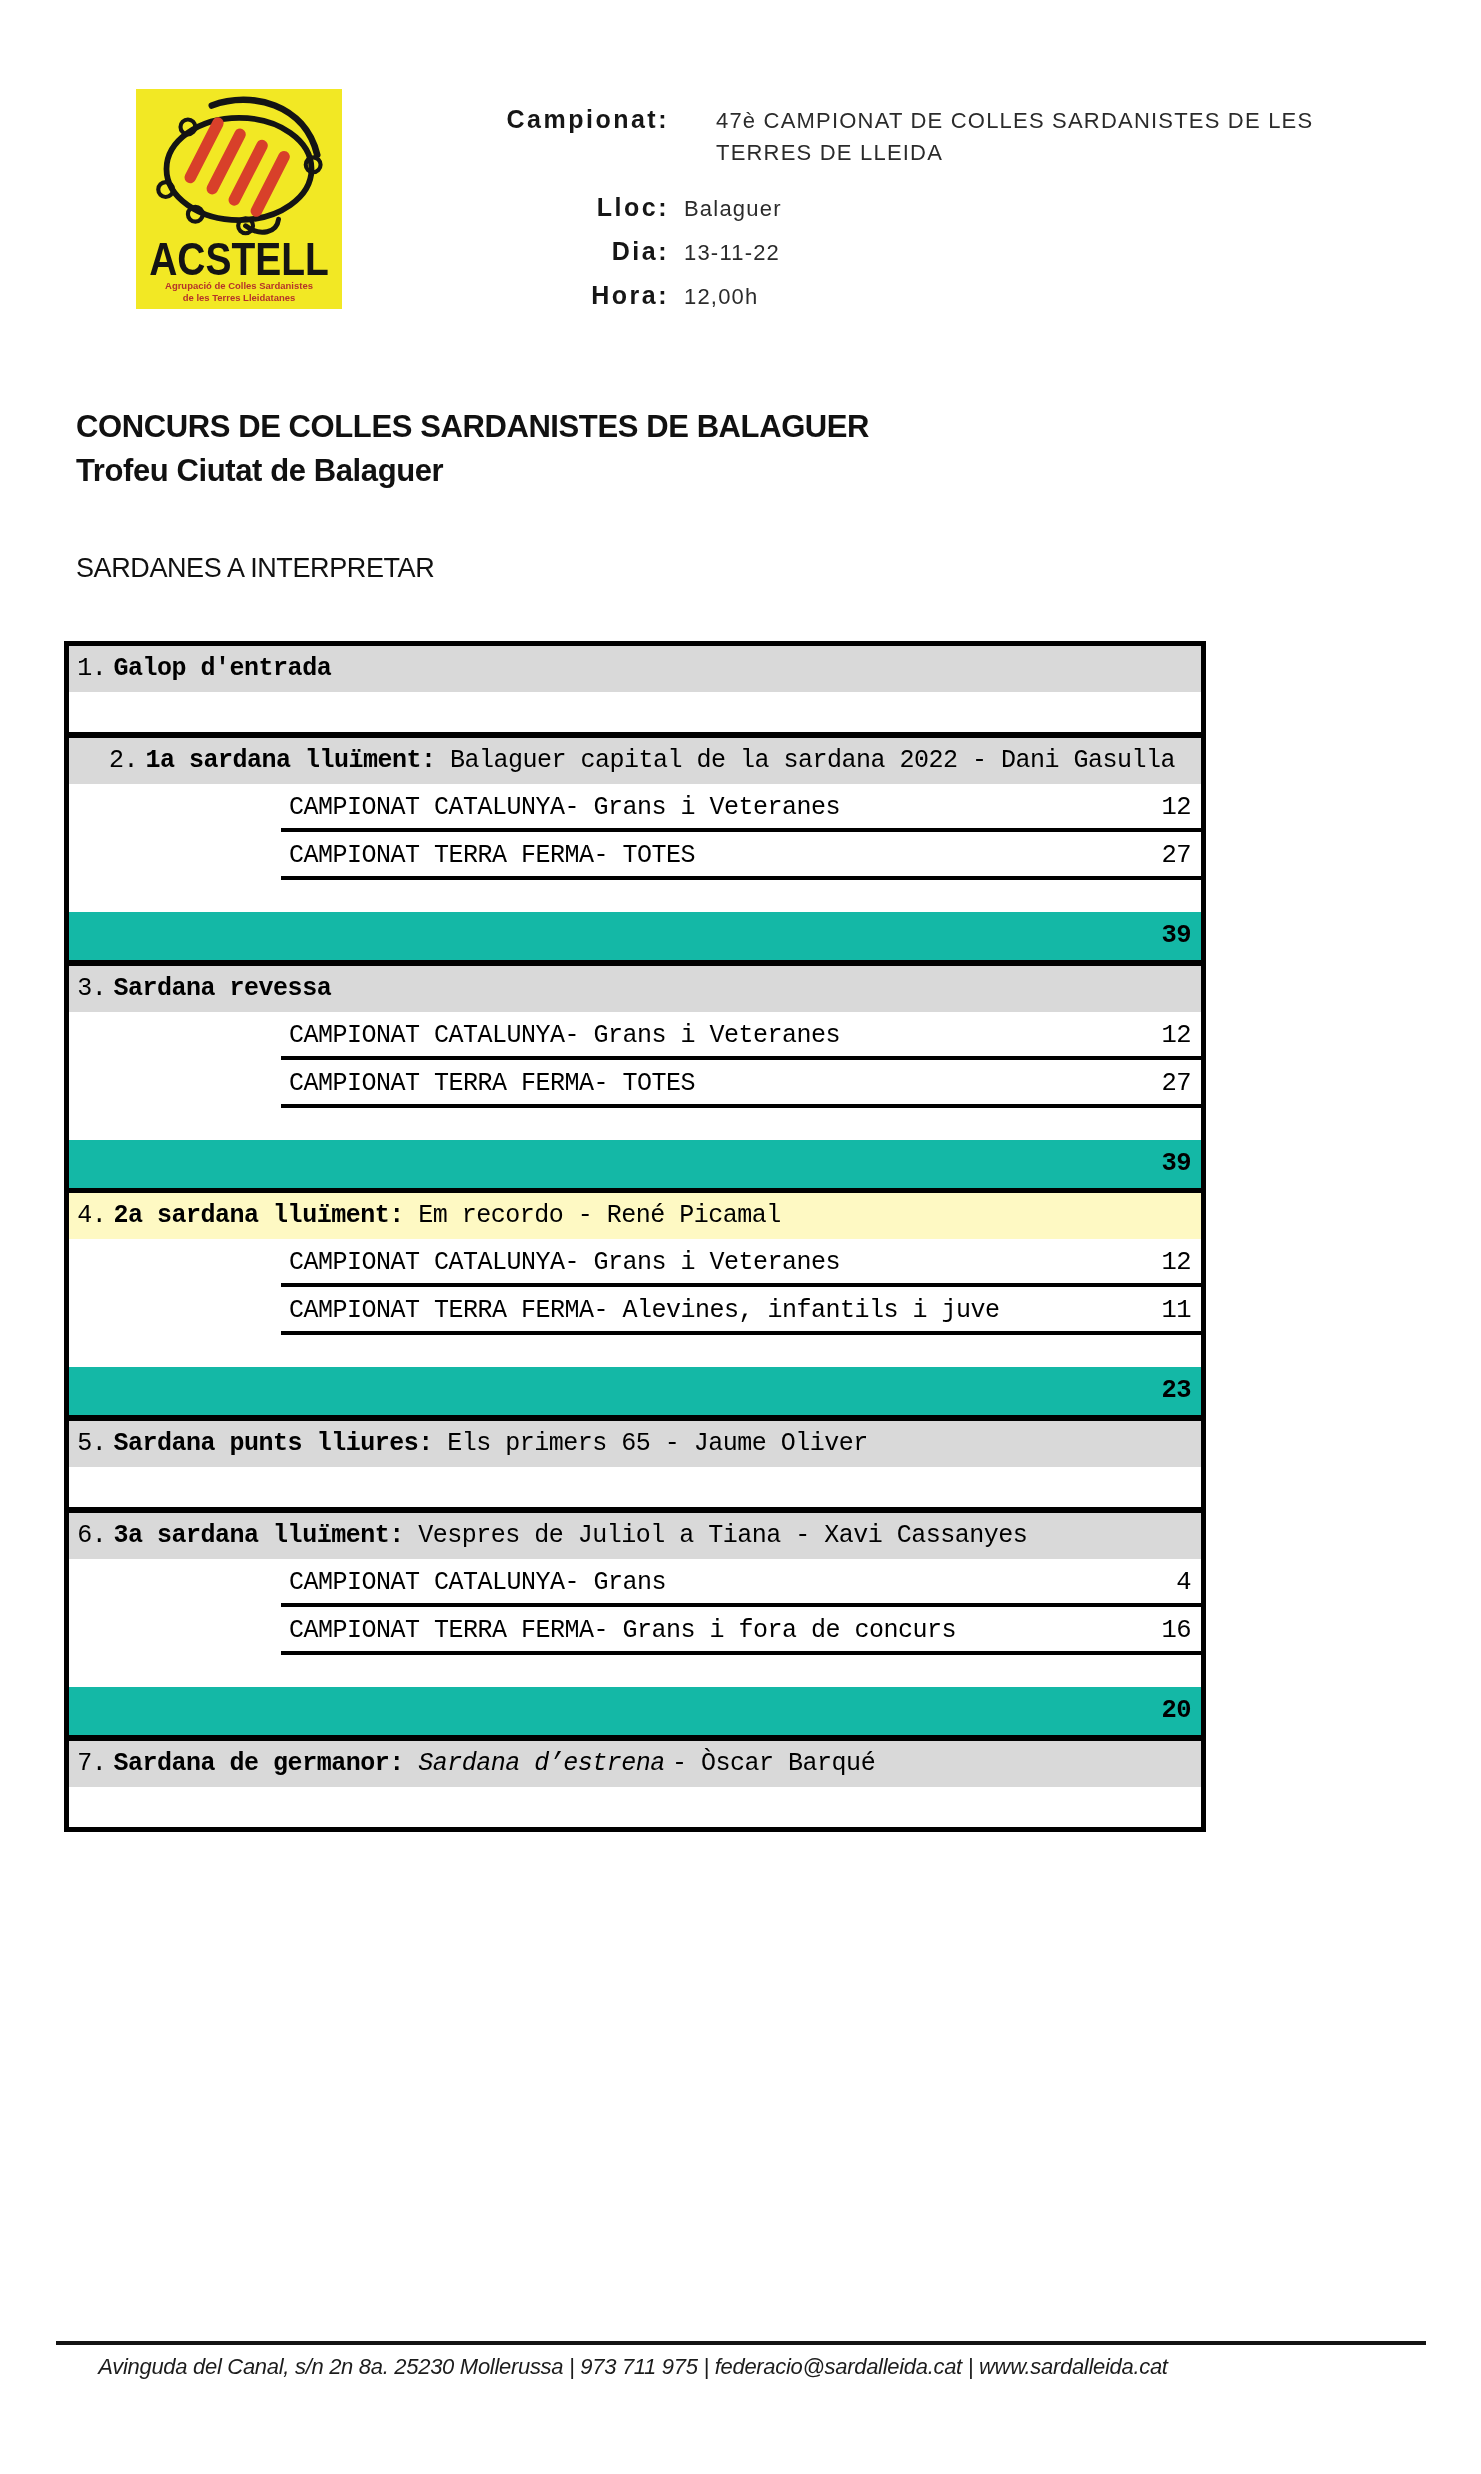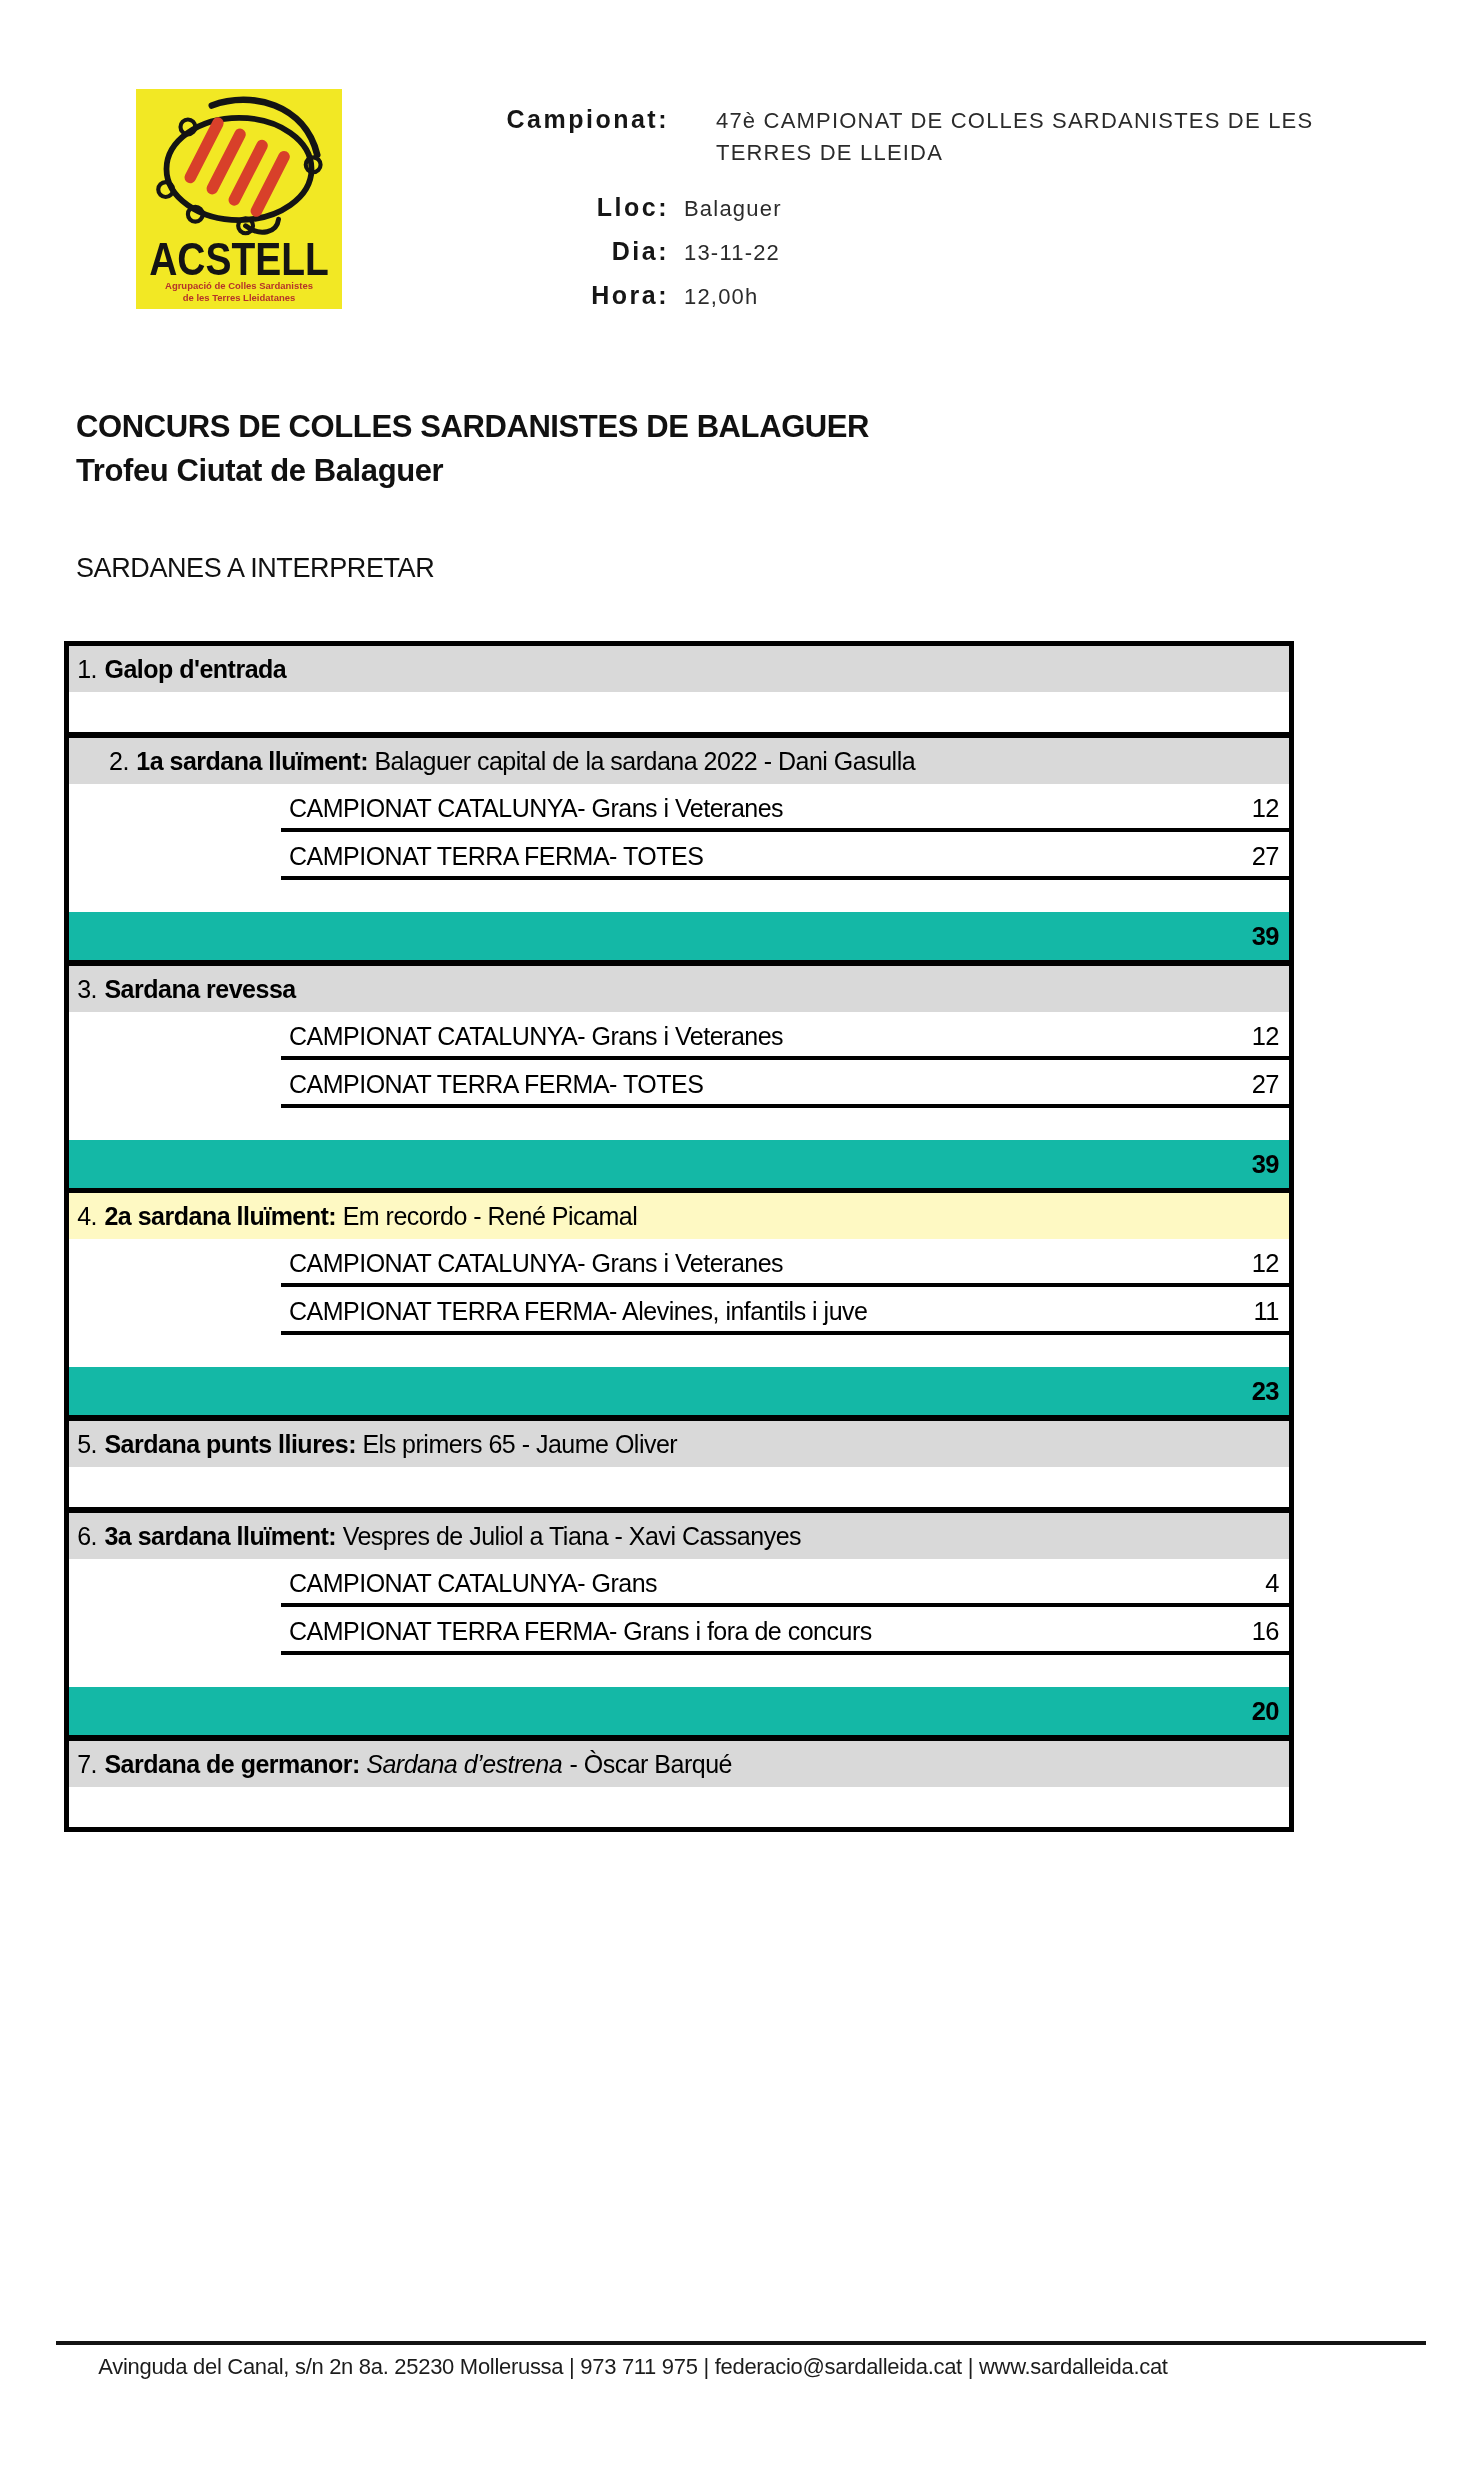--- a/index.html
+++ b/index.html
@@ -19,39 +19,39 @@
   .hdr-row .val{margin-left:15px;font-size:22px;letter-spacing:1.2px;line-height:32px;width:650px;color:#2b2b2b;}
   .hdr-row.r0{top:8.2px;gap:32px;} .hdr-row.r1{top:96px;} .hdr-row.r2{top:140px;} .hdr-row.r3{top:184px;}
 
   
   .title1{position:absolute;left:76px;top:409px;font-size:31px;font-weight:bold;letter-spacing:-0.4px;color:#111;}
   .title2{position:absolute;left:76px;top:453px;font-size:31px;font-weight:bold;letter-spacing:-0.4px;color:#111;}
   .title3{position:absolute;left:76px;top:553px;font-size:27px;letter-spacing:-0.4px;color:#111;}
 
   
   .program{
-    position:absolute;left:64px;top:641px;width:1230px;box-sizing:border-box;
-    border:5.8px solid #000;font-size:25px;letter-spacing:-0.5px;color:#000;background:#fff;
+    position:absolute;left:64px;top:641px;width:1142px;box-sizing:border-box;
+    border:5.8px solid #000;font-size:25px;letter-spacing:-0.5px;color:#000;background:#fff;font-family:Liberation Mono, monospace;
   }
   .row-header{height:46px;line-height:46px;padding-left:8.2px;white-space:nowrap;overflow:hidden;}
   .row-header .num{margin-right:7.4px;font-weight:normal;}
   .row-header .ssub{font-weight:normal;}
   .row-header .ssuffix{font-weight:normal;margin-left:7.4px;}
   .row-empty{height:40px;background:#fff;}
   .row-detail{position:relative;height:48px;line-height:48px;background:#fff;}
   .row-detail .dlabel{position:absolute;left:220px;white-space:nowrap;}
   .row-detail .dval{position:absolute;right:10px;font-size:25.5px;}
   .row-detail .dline{position:absolute;left:212px;right:0;bottom:0;height:4.1px;background:#000;}
   .row-total{position:relative;height:48px;line-height:48px;background:#14b8a6;margin-top:32px;}
   .row-total .dval{position:absolute;right:10px;font-weight:bold;font-size:25.5px;}
   .sep{height:5.8px;background:#000;}
 
   
   .footer-line{position:absolute;left:56px;top:2341px;width:1370px;height:4.1px;background:#141414;}
-  .footer-text{position:absolute;left:0;top:2354px;width:1266px;text-align:center;font-size:22px;letter-spacing:-0.3px;color:#1c1c1c;}
+  .footer-text{position:absolute;left:0;top:2354px;width:1266px;text-align:center;font-size:22px;letter-spacing:-0.3px;color:#1c1c1c;font-style:italic;}
 </style>
 </head>
 <body>
 
 <div class="page">
 
   <svg class="logo" viewBox="0 0 250 267" xmlns="http://www.w3.org/2000/svg">
     <rect x="0" y="0" width="250" height="267" fill="#f2e824"></rect>
     <g fill="none" stroke-linecap="round" stroke="#141414">
       <ellipse cx="125" cy="97" rx="88" ry="62" stroke-width="7"></ellipse>

